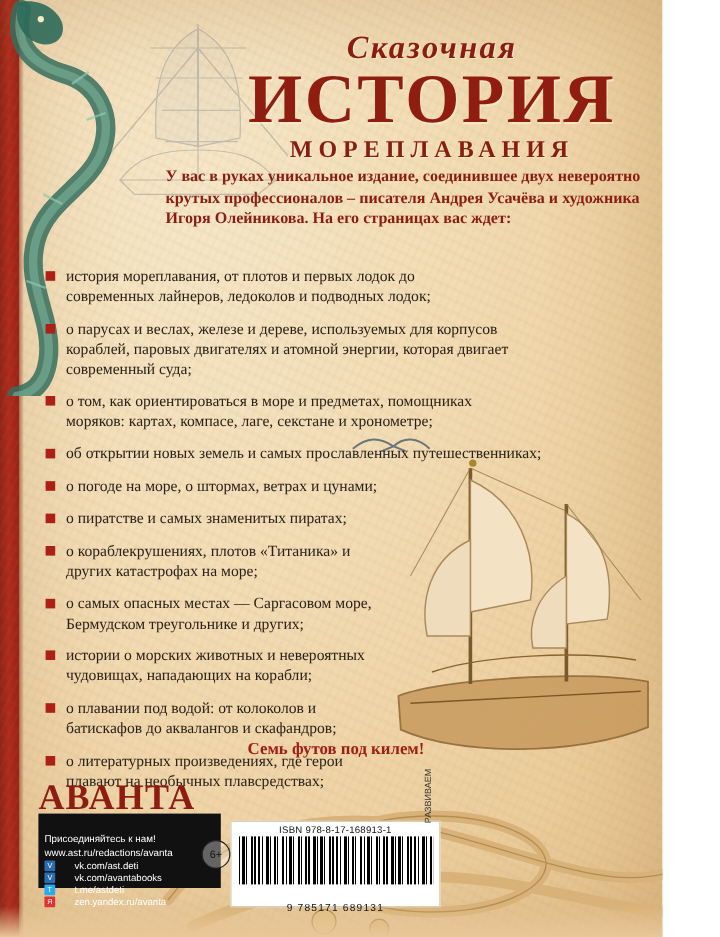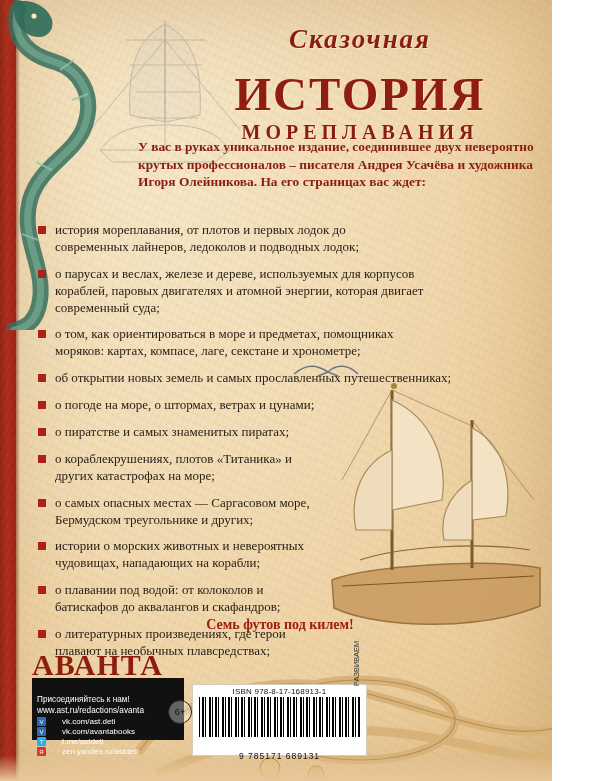--- a/index.html
+++ b/index.html
@@ -45,22 +45,22 @@
     z-index:6;
   }
   .t1{
     font-family:"Liberation Serif", serif;
     font-size:27px;color:#8a1d12;letter-spacing:2px;
     font-style:italic;font-weight:700;
     text-shadow:1px 1px 0 rgba(255,240,210,.7);
     line-height:1;
   }
   .t2{
-    font-size:47px;font-weight:700;color:#8f1d10;letter-spacing:2px;
-    line-height:1.02;margin-top:18px;
+    font-size:58px;font-weight:700;color:#8f1d10;letter-spacing:2px;
+    line-height:1.02;margin-top:0;
     text-shadow:1px 1px 0 rgba(255,240,210,.6);
   }
   .t3{
     font-size:20px;font-weight:700;color:#8a1d12;letter-spacing:5px;
     margin-top:2px;
     text-shadow:1px 1px 0 rgba(255,240,210,.6);
   }
 
   
   .intro{
@@ -329,21 +329,21 @@
     <div class="soc">
       <span class="ic">V</span>
       <span>vk.com/avantabooks</span>
     </div>
     <div class="soc">
       <span class="ic tg">T</span>
       <span>t.me/astdeti</span>
     </div>
     <div class="soc">
       <span class="ic ya">Я</span>
-      <span>zen.yandex.ru/astdeti</span>
+      <span>zen.yandex.ru/avanta</span>
     </div>
   </div>
 
   <div class="age">6+</div>
 
   <div class="barcode-box">
     <div class="isbn-text">ISBN 978-8-17-168913-1</div>
     <div class="bars"></div>
     <div class="barnum">9 785171 689131</div>
   </div>

